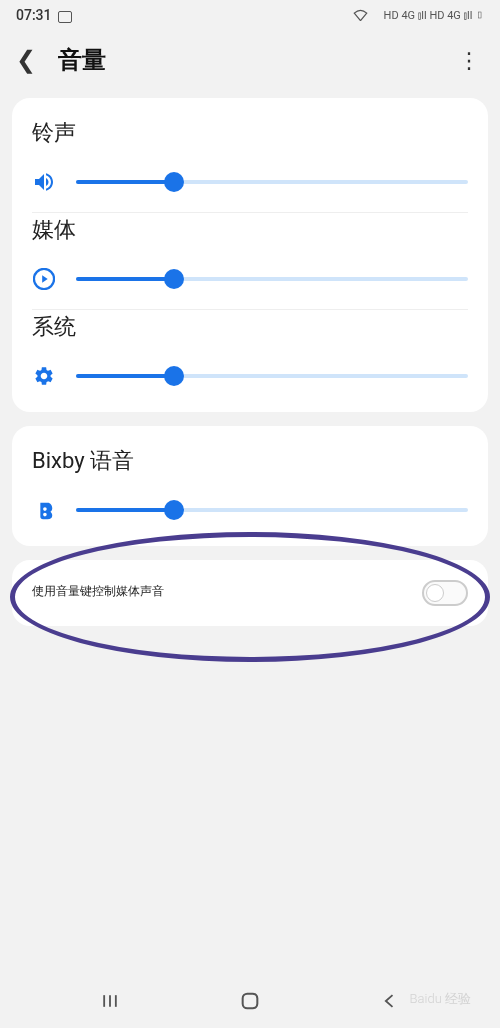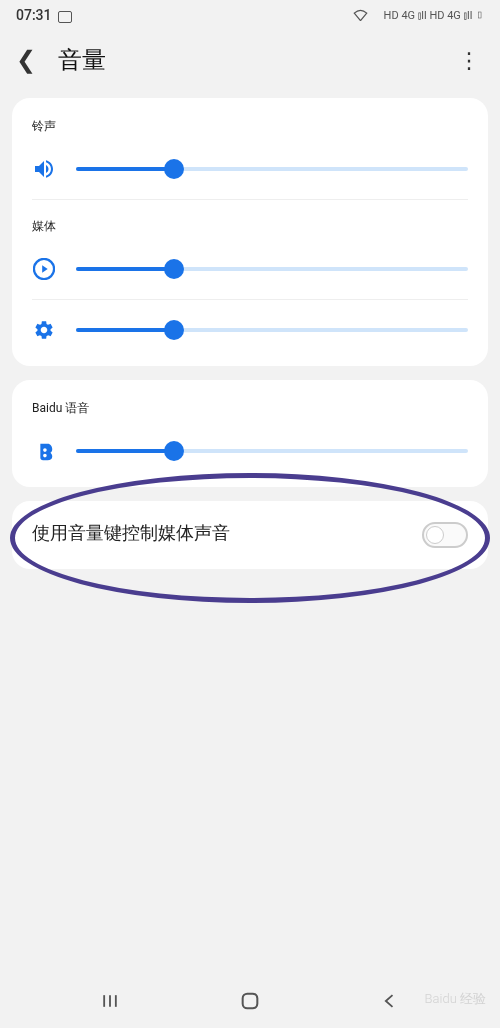--- a/index.html
+++ b/index.html
@@ -44,21 +44,21 @@
       padding: 14px 16px 22px 16px;
       gap: 22px;
     }
     .back-arrow {
       font-size: 24px;
       color: #333;
       cursor: pointer;
     }
     .header-title {
       font-size: 24px;
-      font-weight: 400;
+      font-weight: 700;
       color: #111;
     }
     .more-icon {
       margin-left: auto;
       font-size: 22px;
       color: #333;
       cursor: pointer;
       padding: 0 4px;
     }
     .card {
@@ -68,24 +68,24 @@
       padding: 20px 20px 20px 20px;
     }
     .slider-section {
       padding-bottom: 18px;
     }
     .slider-section:last-child {
       padding-bottom: 4px;
     }
     .slider-section + .slider-section {
       border-top: 1px solid #eee;
-      padding-top: 18px;
+      padding-top: 2px;
     }
     .slider-label {
-      font-size: 12px;
+      font-size: 22px;
       color: #222;
       margin-bottom: 22px;
     }
     .slider-row {
       display: flex;
       align-items: center;
       gap: 20px;
     }
     .slider-icon {
       width: 24px;
@@ -131,21 +131,21 @@
       padding: 20px;
       position: relative;
       display: flex;
       align-items: center;
       justify-content: space-between;
     }
     .toggle-text {
       flex: 1;
     }
     .toggle-title {
-      font-size: 18px;
+      font-size: 12px;
       color: #222;
       margin-bottom: 4px;
     }
     .toggle-desc {
       font-size: 15px;
       color: #999;
     }
     .toggle-switch {
       width: 46px;
       height: 26px;
@@ -186,21 +186,21 @@
       color: #555;
       display: flex;
       align-items: center;
       justify-content: center;
       width: 40px;
       height: 40px;
     }
     .watermark {
       position: absolute;
       bottom: 20px;
-      right: 14px;
+      right: 29px;
       font-size: 13px;
       color: rgba(180,180,180,0.5);
       font-weight: 300;
     }
     .pic-icon {
       width: 14px;
       height: 12px;
       border: 1.5px solid #555;
       border-radius: 2px;
       position: relative;
@@ -259,39 +259,40 @@
       <div class="slider-track">
         <div class="track-bg"></div>
         <div class="track-fill" style="width:25%"></div>
         <div class="thumb" style="left:25%"></div>
       </div>
     </div>
   </div>
 
 
   <div class="slider-section">
+    <div class="slider-label">系统</div>
     <div class="slider-row">
       <span class="slider-icon">
         <svg width="22" height="22" viewBox="0 0 24 24" fill="#1a73e8">
             <path d="M19.14 12.94c.04-.3.06-.61.06-.94 0-.32-.02-.64-.07-.94l2.03-1.58c.18-.14.23-.41.12-.61l-1.92-3.32c-.12-.22-.37-.29-.59-.22l-2.39.96c-.5-.38-1.03-.7-1.62-.94l-.36-2.54c-.04-.24-.24-.41-.48-.41h-3.84c-.24 0-.43.17-.47.41l-.36 2.54c-.59.24-1.13.57-1.62.94l-2.39-.96c-.22-.08-.47 0-.59.22L2.74 8.87c-.12.21-.08.47.12.61l2.03 1.58c-.05.3-.07.63-.07.94 0 .31.02.64.06.94l-2.03 1.58c-.18.14-.23.41-.12.61l1.92 3.32c.12.22.37.29.59.22l2.39-.96c.5.38 1.03.7 1.62.94l.36 2.54c.05.24.24.41.48.41h3.84c.24 0 .44-.17.47-.41l.36-2.54c.59-.24 1.13-.56 1.62-.94l2.39.96c.22.08.47 0 .59-.22l1.92-3.32c.12-.22.07-.47-.12-.61l-2.01-1.58zM12 15.6c-1.98 0-3.6-1.62-3.6-3.6s1.62-3.6 3.6-3.6 3.6 1.62 3.6 3.6-1.62 3.6-3.6 3.6z"></path>
           </svg>
       </span>
       <div class="slider-track">
         <div class="track-bg"></div>
         <div class="track-fill" style="width:25%"></div>
         <div class="thumb" style="left:25%"></div>
       </div>
     </div>
   </div>
 
 </div>
 
 <div class="card">
   <div class="slider-section">
-    <div class="slider-label">Baidu 语音</div>
+    <div class="slider-label">Bixby 语音</div>
     <div class="slider-row">
       <span class="slider-icon">
         <svg width="22" height="22" viewBox="0 0 24 24" fill="#1a73e8">
             <path d="M8 4 C8 4 16 4 16 4 C19 4 21 7 21 10 C21 12 20 13 19 14 C20 15 21 16 21 18 C21 21 19 22 16 22 L11 22 C9 22 8 21 8 19 L8 4 Z M13 9 A2 2 0 1 0 13 13 A2 2 0 1 0 13 9 Z M13 15 A2 2 0 1 0 13 19 A2 2 0 1 0 13 15 Z"></path>
           </svg>
       </span>
       <div class="slider-track">
         <div class="track-bg"></div>
         <div class="track-fill" style="width:25%"></div>
         <div class="thumb" style="left:25%"></div>

